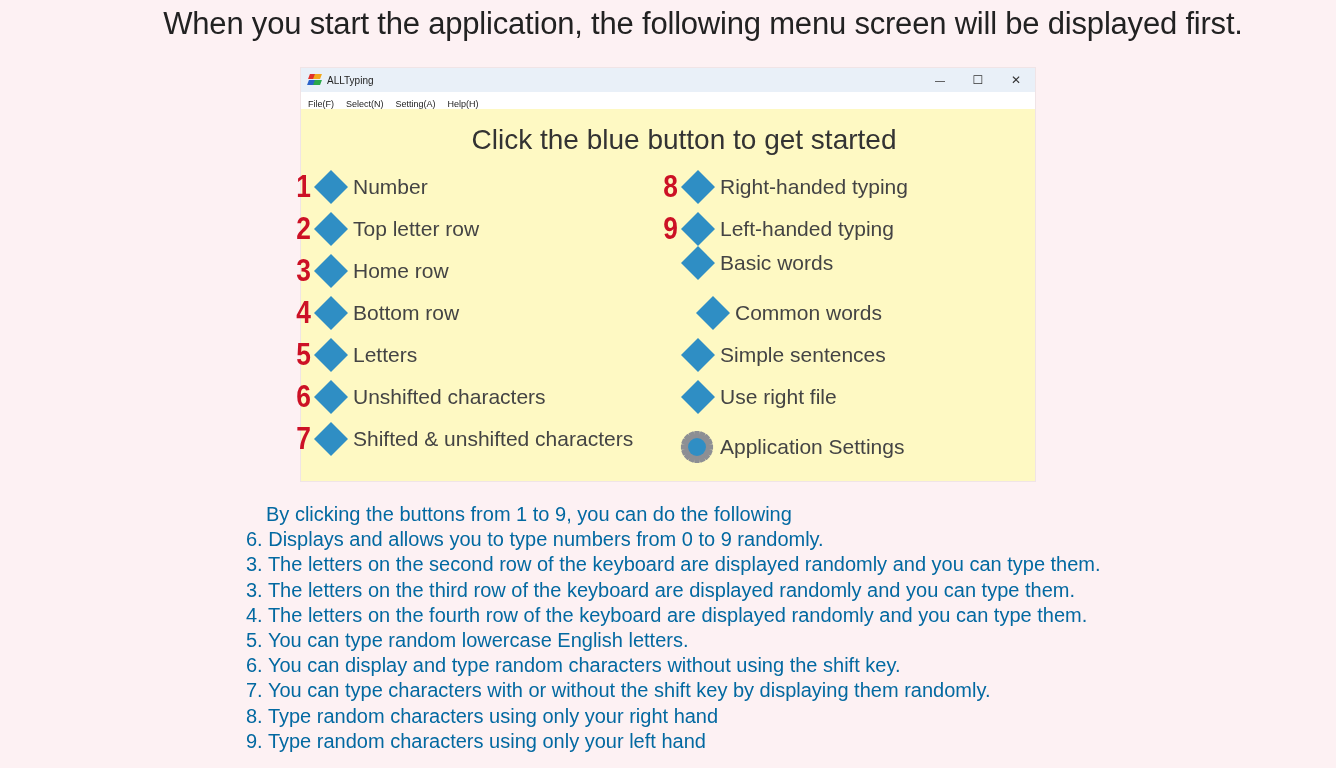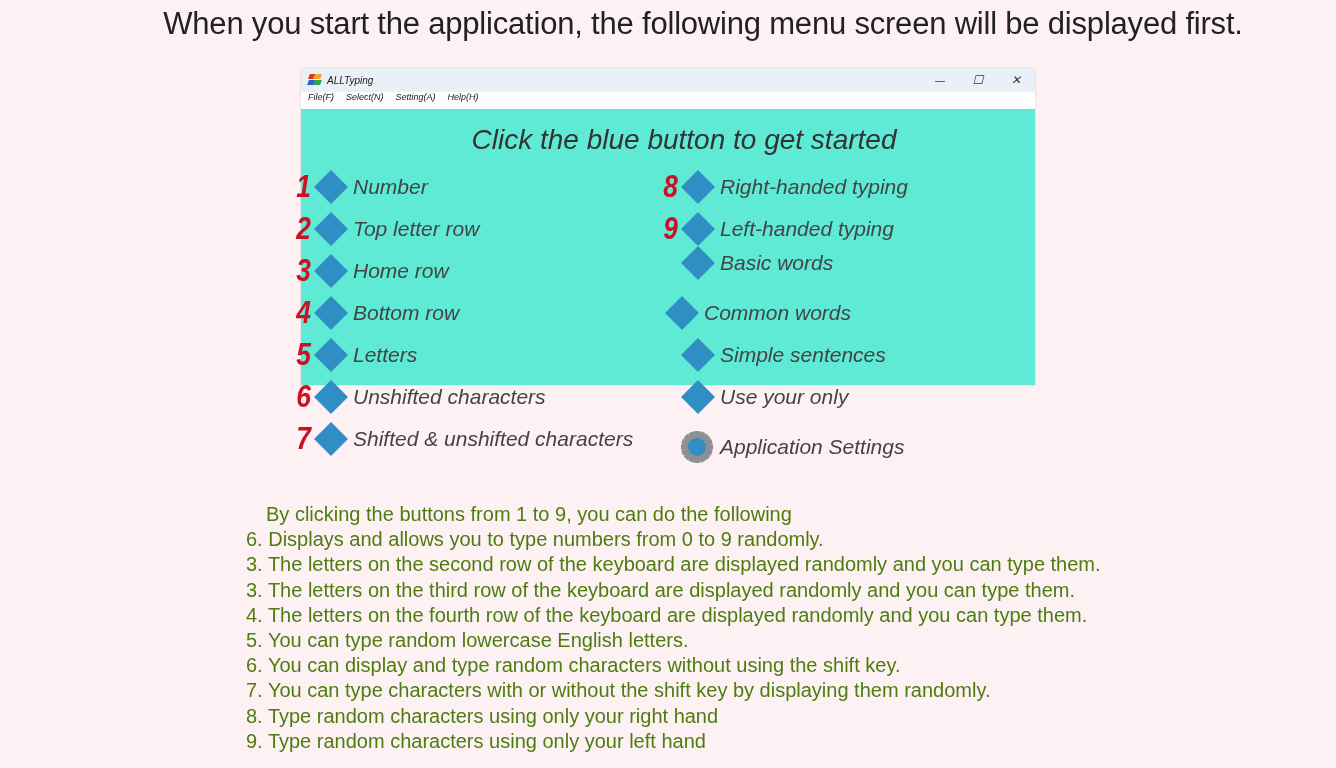--- a/index.html
+++ b/index.html
@@ -9,41 +9,40 @@
     font-family:"Liberation Sans", sans-serif;
     color:#333;
     position:relative;
   }
   .headline {
     position:absolute; left:0; top:6px; width:1406px;
     text-align:center; font-size:31px; font-weight:300; color:#222;
     letter-spacing:-0.2px;
   }
   .window {
-    position:absolute; left:301px; top:68px; width:734px; height:317px;
-    background:#5eead4;
+    position:absolute; left:301px; top:68px; width:734px; height:413px;
+    background:#fef9c3;
     box-shadow:0 0 0 1px rgba(0,0,0,0.05);
-    font-style:italic;
   }
   .titlebar {
     height:24px; background:#e9f0f8; display:flex; align-items:center; position:relative;
   }
   .app-icon { width:14px; height:12px; margin-left:7px; position:relative; }
   .app-icon span { position:absolute; display:block; width:7px; height:5px; transform:skewX(-20deg); }
   .app-title { font-size:10px; color:#222; margin-left:5px; }
   .winctl { position:absolute; top:0; height:24px; width:38px; display:flex; align-items:center; justify-content:center; font-size:12px; color:#333; }
-  .menubar { height:17px; background:#ffffff; display:flex; align-items:flex-start; padding-left:7px; }
+  .menubar { height:17px; background:#ffffff; display:flex; align-items:flex-end; padding-left:7px; }
   .menubar span { font-size:9px; color:#222; margin-right:12px; }
   .win-heading { position:absolute; top:56px; left:0; width:740px; text-align:center; font-size:28px; font-weight:300; color:#333;padding-left:13px; }
   .opt { position:absolute; height:34px; display:flex; align-items:center; }
   .num { width:24px; font-size:31px; font-weight:700; color:#cc1125; text-align:right; font-family:"Liberation Sans Narrow", "Liberation Sans", sans-serif; transform:scaleX(0.85); transform-origin:right center; }
   .diamond { width:24px; height:24px; background:#2f8ec4; transform:rotate(45deg); margin:0 10px 0 8px; }
   .label { font-size:21px; font-weight:300; color:#444; white-space:nowrap; }
   .gear { width:34px; height:34px; margin:0 6px 0 2px; }
-  .desc { position:absolute; left:246px; top:502px; font-size:20px; font-weight:300; color:#4d7c0f; line-height:25.2px; }
+  .desc { position:absolute; left:246px; top:502px; font-size:20px; font-weight:300; color:#0369a1; line-height:25.2px; }
   .desc .intro { padding-left:20px; }
   .desc div { white-space:nowrap; }
 </style>
 </head>
 <body>
 
 <div class="headline">When you start the application, the following menu screen will be displayed first.</div>
 
 <div class="window">
   <div class="titlebar">
@@ -117,34 +116,34 @@
   <div class="opt" style="left:353px;top:144px;">
     <span class="num">9</span>
     <span class="diamond"></span>
     <span class="label">Left-handed typing</span>
   </div>
   <div class="opt" style="left:353px;top:178px;">
     <span class="num"></span>
     <span class="diamond"></span>
     <span class="label">Basic words</span>
   </div>
-  <div class="opt" style="left:337px;top:228px;">
+  <div class="opt" style="left:368px;top:228px;">
     <span class="num"></span>
     <span class="diamond"></span>
     <span class="label">Common words</span>
   </div>
   <div class="opt" style="left:353px;top:270px;">
     <span class="num"></span>
     <span class="diamond"></span>
     <span class="label">Simple sentences</span>
   </div>
   <div class="opt" style="left:353px;top:312px;">
     <span class="num"></span>
     <span class="diamond"></span>
-    <span class="label">Use your only</span>
+    <span class="label">Use right file</span>
   </div>
   <div class="opt" style="left:353px;top:334px;margin-top:28px;">
     <span class="num"></span>
     <svg class="gear" viewBox="0 0 36 36">
       <g fill="#8d8f94">
         <circle cx="18" cy="18" r="13"></circle>
         <rect x="15" y="1" width="6" height="34" rx="1"></rect>
         <rect x="1" y="15" width="34" height="6" rx="1"></rect>
         <rect x="15" y="1" width="6" height="34" rx="1" transform="rotate(45 18 18)"></rect>
         <rect x="15" y="1" width="6" height="34" rx="1" transform="rotate(-45 18 18)"></rect>

